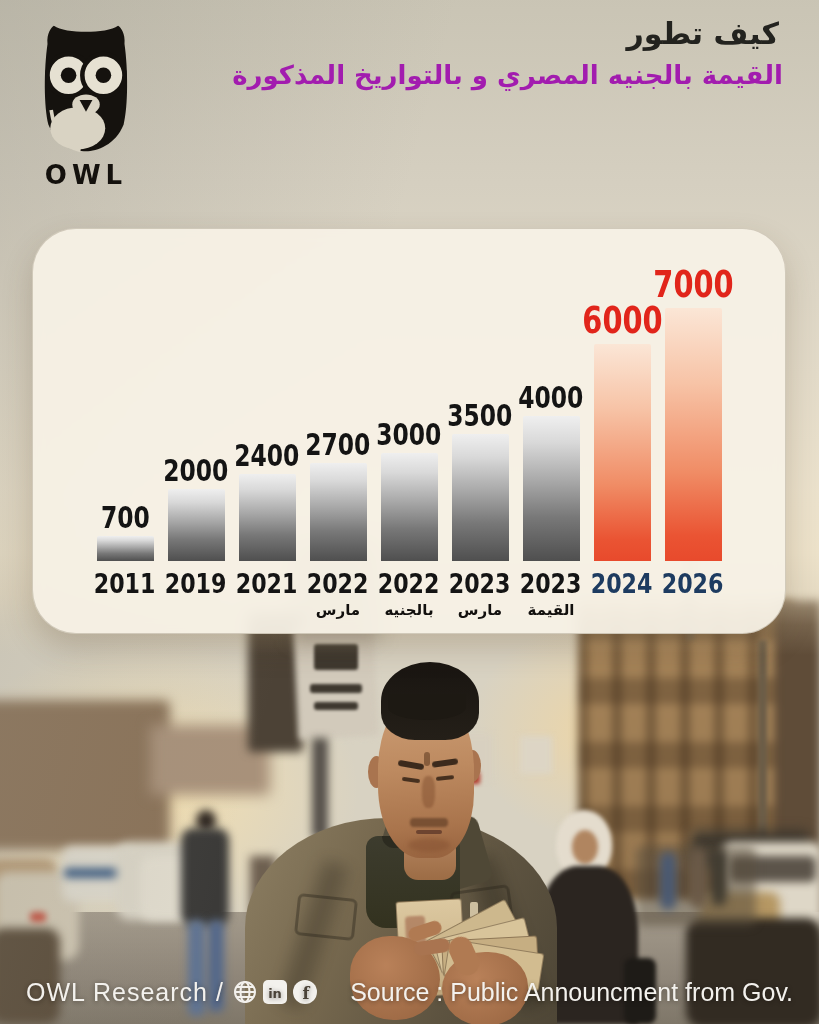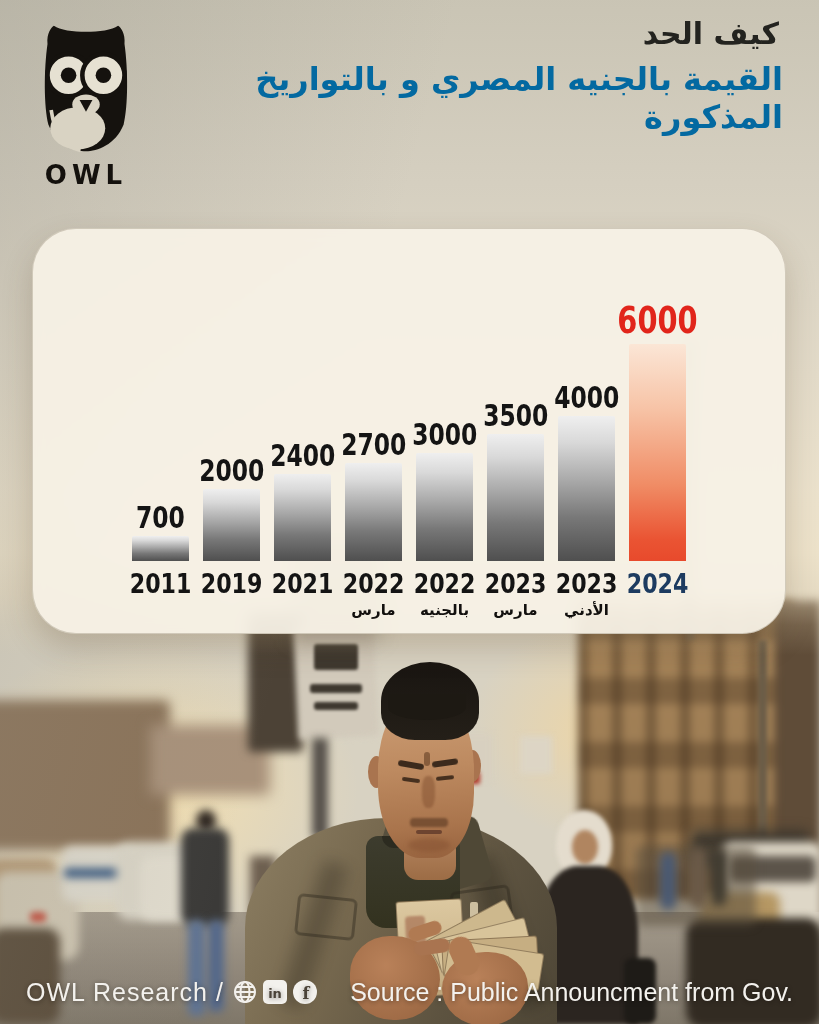--- a/index.html
+++ b/index.html
@@ -144,21 +144,21 @@
 
   
   .header{position:absolute;inset:0;z-index:5;pointer-events:none;}
   .logo{left:28px;top:22px;width:116px;text-align:center;}
   .logo-text{margin-top:2px;font-size:26px;font-weight:bold;letter-spacing:5px;color:#14110d;}
   .titles{right:28px;top:16px;width:620px;text-align:right;}
   .kicker{font-size:30px;font-weight:bold;color:#23231f;padding-left:4px;padding-right:12px;}
   .pill{display:inline-block;margin-top:4px;padding:2px 28px 12px 28px;border-radius:42px;
     background:#f1eee6;box-shadow:0 8px 18px rgba(96,82,52,.38);}
   .pill span{font-size:44px;font-weight:bold;color:#0d0d0b;line-height:1.25;}
-  .subtitle{margin-top:9px;font-size:32px;font-weight:bold;color:#0369a1;padding-right:8px;}
+  .subtitle{margin-top:9px;font-size:26px;font-weight:bold;color:#a21caf;padding-right:8px;}
 
   
   .panel{position:absolute;left:32px;top:228px;width:752px;height:404px;z-index:4;
     background:rgba(246,241,229,.94);border:1px solid rgba(140,130,110,.35);
     border-radius:44px;box-shadow:0 14px 30px rgba(80,60,30,.22);
     -webkit-backdrop-filter:blur(6px);backdrop-filter:blur(6px);}
   .cols{position:absolute;left:24px;right:24px;bottom:12px;
     display:flex;justify-content:center;align-items:flex-end;gap:14px;}
   .col{width:57px;display:flex;flex-direction:column;align-items:center;justify-content:flex-end;}
   .val{font-weight:bold;font-size:30px;line-height:1.05;color:#141414;
@@ -292,21 +292,21 @@
         <circle cx="75" cy="58" r="23" fill="#e6e1d2" stroke="#15120e" stroke-width="5"></circle>
         <circle cx="37" cy="58" r="8.5" fill="#15120e"></circle>
         <circle cx="75" cy="58" r="8.5" fill="#15120e"></circle>
         <ellipse cx="56" cy="90" rx="15" ry="11" fill="#d9d3c3"></ellipse>
         <path d="M49 85 L63 85 L56 98 Z" fill="#15120e"></path>
       </svg>
       <div class="logo-text">OWL</div>
     </div>
 
     <div class="abs titles" dir="rtl">
-      <div class="kicker">كيف الحد</div>
+      <div class="kicker">كيف تطور</div>
       <div class="subtitle">القيمة بالجنيه المصري و بالتواريخ المذكورة</div>
     </div>
   </div>
 
   <div class="panel">
     <div class="cols">
         <div class="col">
           <div class="val">700</div>
           <div class="bar gray" style="height: 25px;"></div>
           <div class="year">2011</div>
@@ -339,26 +339,32 @@
         <div class="col">
           <div class="val">3500</div>
           <div class="bar gray" style="height: 127px;"></div>
           <div class="year">2023</div>
           <div class="sub">مارس</div>
         </div>
         <div class="col">
           <div class="val">4000</div>
           <div class="bar gray" style="height: 145px;"></div>
           <div class="year">2023</div>
-          <div class="sub">الأدني</div>
+          <div class="sub">القيمة</div>
         </div>
         <div class="col">
           <div class="val hl">6000</div>
           <div class="bar red" style="height: 217px;"></div>
           <div class="year hl">2024</div>
+          <div class="sub"></div>
+        </div>
+        <div class="col">
+          <div class="val hl">7000</div>
+          <div class="bar red" style="height: 253px;"></div>
+          <div class="year hl">2026</div>
           <div class="sub"></div>
         </div>
       </div>
   </div>
 
   <div class="footer">
     <div class="f-left">
       <span class="f-brand">OWL Research /</span>
       <span class="f-icons">
         <svg width="24" height="24" viewBox="0 0 24 24">

